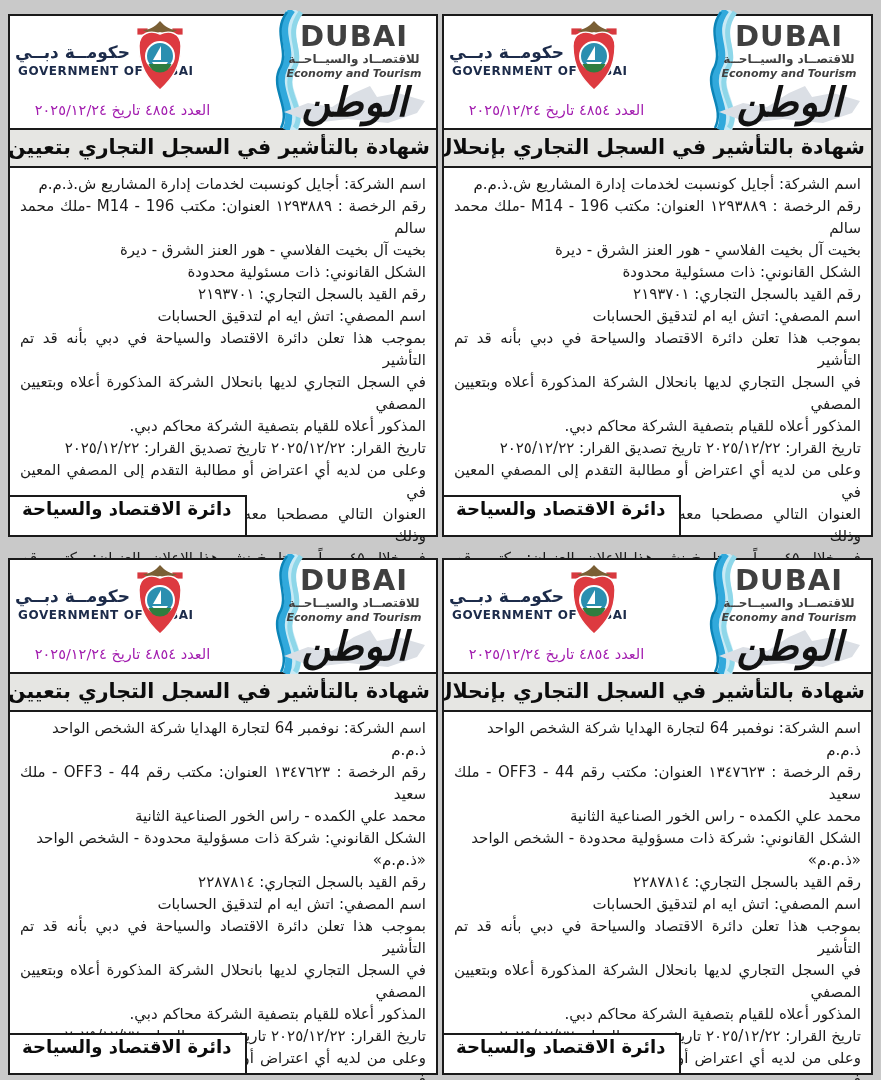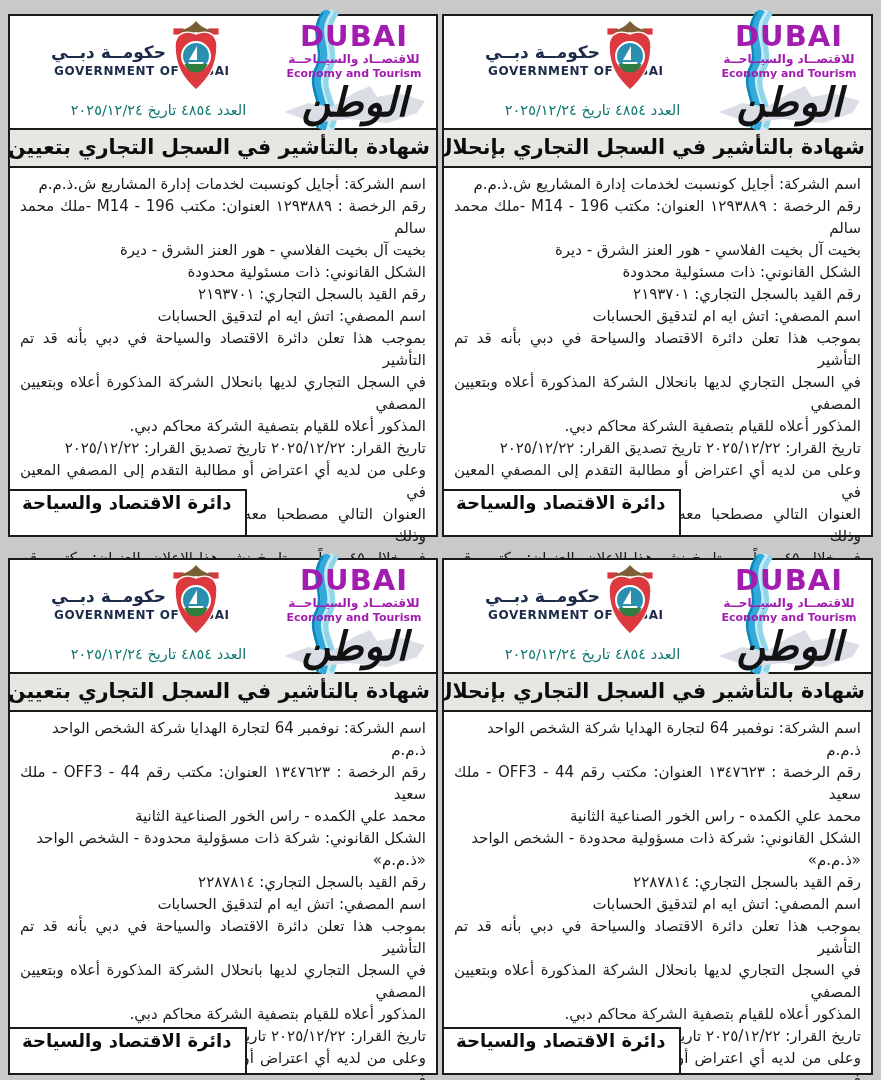--- a/index.html
+++ b/index.html
@@ -19,32 +19,32 @@
     column-gap:4px; row-gap:21px;
   }
   .card {
     position:relative;
     background:#ffffff;
     border:2px solid #1a1a1a;
     box-sizing:border-box;
     display:flex; flex-direction:column;
   }
   
-  .hdr { position:relative; height:112px; flex:none;margin-left:36px; }
+  .hdr { position:relative; height:112px; flex:none; }
   .gov { position:absolute; left:8px; top:26px; width:112px; text-align:center; color:#1c2b4a; }
   .gov-ar { font-size:17px; font-weight:bold; direction:rtl; white-space:nowrap; }
   .gov-en { font-size:12px; font-weight:bold; letter-spacing:.6px; margin-top:2px; white-space:nowrap; }
   .emblem { position:absolute; left:122px; top:4px; }
-  .issue { position:absolute; left:10px; top:86px; width:205px; font-size:14.5px; color:#0f766e;
+  .issue { position:absolute; left:10px; top:86px; width:205px; font-size:14.5px; color:#a21caf;
            direction:rtl; text-align:center; white-space:nowrap; }
   .wave { position:absolute; left:224px; top:-6px; }
-  .det { position:absolute; right:6px; top:6px; width:152px; text-align:center; color:#a21caf; }
+  .det { position:absolute; right:6px; top:6px; width:152px; text-align:center; color:#404040; }
   .dlogo { font-size:29px; font-weight:bold; letter-spacing:1px; line-height:29px; }
   .dept-ar { font-size:12px; font-weight:bold; direction:rtl; margin-top:1px; }
-  .dept-en { font-size:11px; font-weight:bold; margin-top:1px; white-space:nowrap; }
+  .dept-en { font-size:11px; font-weight:bold; margin-top:1px; white-space:nowrap;font-style:italic; }
   .watan-wrap { position:absolute; right:4px; top:62px; width:155px; height:50px;font-style:italic; }
   .uaemap { position:absolute; right:2px; top:4px; }
   .watan { position:relative; font-size:40px; line-height:48px; font-weight:bold; color:#121212;
            text-align:center; direction:rtl; }
   
   .titlebar {
     flex:none;
     border-top:2px solid #1a1a1a; border-bottom:2px solid #1a1a1a;
     background:#e6e6e3;
     font-size:20.5px; font-weight:bold; color:#0c0c0c;
@@ -65,21 +65,21 @@
     text-align:justify; text-align-last:justify;
   }
   .bl:nth-child(15) { text-align:center; text-align-last:center; }
   
   .nfooter {
     position:absolute; left:0; bottom:0;
     border-top:2px solid #1a1a1a; border-right:2px solid #1a1a1a;
     background:#fff;
     font-size:18px; font-weight:bold; color:#0c0c0c;
     direction:rtl; text-align:center;
-    padding:1px 14px 22px 12px;
+    padding:1px 14px 16px 12px;
     white-space:nowrap;
   }
 </style>
 </head>
 <body>
 
 <svg width="0" height="0" style="position:absolute">
   <defs>
     <g id="emblem-g">
       <line x1="13" y1="24" x2="27" y2="8" stroke="#6b5531" stroke-width="2"></line>

